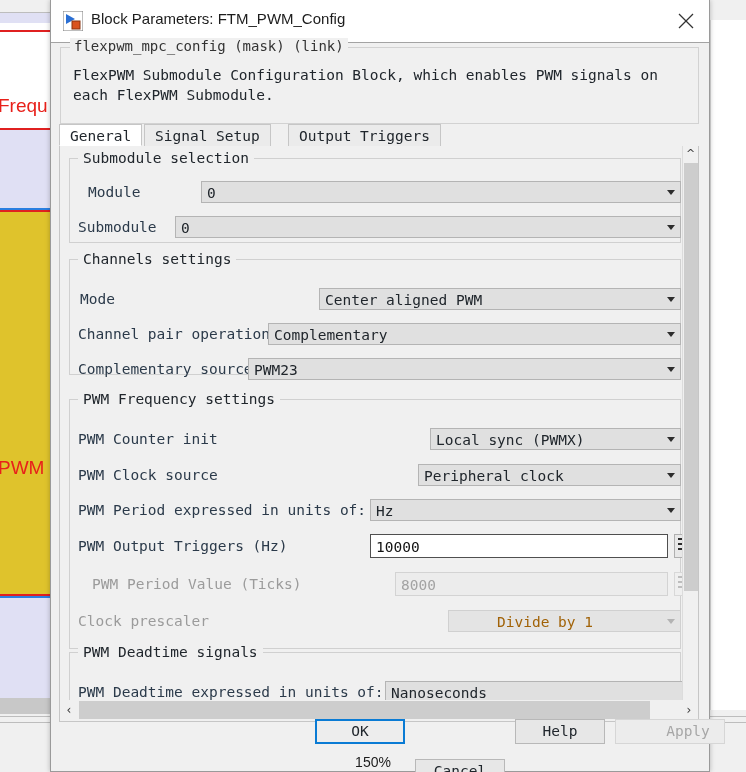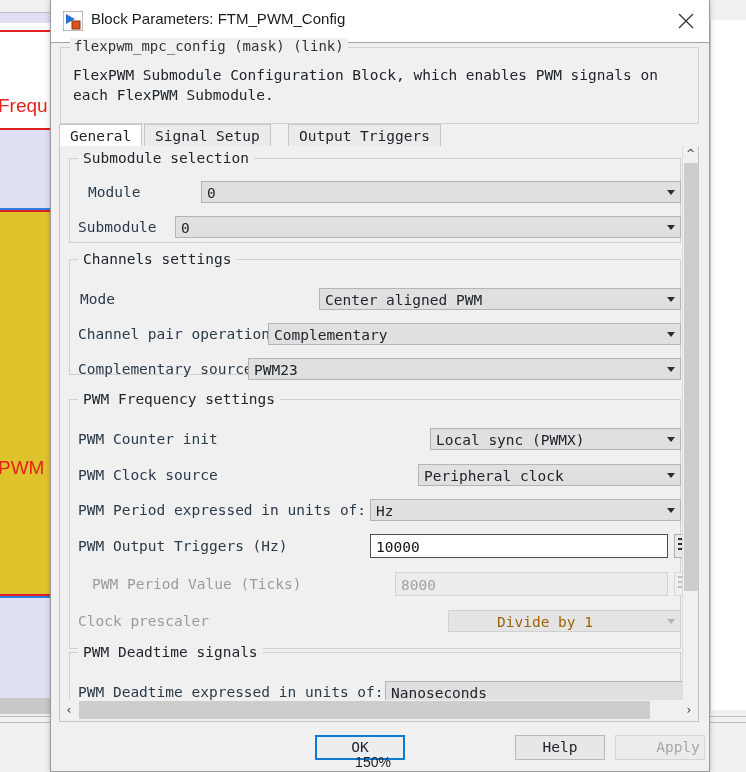--- a/index.html
+++ b/index.html
@@ -132,21 +132,21 @@
     position:absolute;left:8px;top:700px;width:calc(100% - 18px);height:22px;
     background:#f0f0f0;border:1px solid #c6c6c6;border-top:none;box-sizing:border-box;cursor:pointer;
   }
   #hsb .harrow{position:absolute;top:0;width:18px;height:20px;text-align:center;line-height:20px;
     font-family:"DejaVu Sans",sans-serif;font-size:12px;color:#3a3a3a;}
   #hsb .hl{left:0;}
   #hsb .hr{right:0;}
   #hsb .hthumb{position:absolute;left:19px;top:1px;height:18px;width:571px;background:#cdcdcd;}
 
   
-  #footer{position:absolute;left:0;bottom:0;width:100%;height:48px;}
+  #footer{position:absolute;left:0;bottom:16px;width:100%;height:48px;}
   .btn{
     position:absolute;top:12px;height:25px;background:#e7e7e7;border:1px solid #b8b8b8;
     box-sizing:border-box;text-align:center;font-size:14.5px;color:#20262c;
     line-height:23px;cursor:pointer;
   }
   .btn.default{border:2px solid #0a7bd4;background:#ededed;line-height:21px;}
   .btn.dis{color:#a6a6a6;background:#ececec;border-color:#d6d6d6;}
 
   #zoomlbl{
     position:absolute;left:0;bottom:2px;width:746px;text-align:center;
@@ -309,17 +309,17 @@
   <div id="hsb">
     <div class="harrow hl">‹</div>
     <div class="hthumb"></div>
     <div class="harrow hr">›</div>
   </div>
 
   <div id="footer">
     <div class="btn default" style="left:264px;width:90px;">OK</div>
     <div class="btn" style="left:364px;width:90px;margin-top:40px;">Cancel</div>
     <div class="btn" style="left:464px;width:90px;">Help</div>
-    <div class="btn dis" style="left:564px;width:90px;padding-left:36px;">Apply</div>
+    <div class="btn dis" style="left:564px;width:110px;padding-left:36px;">Apply</div>
   </div>
 </div>
 
 <div id="zoomlbl">150%</div>
 
 </body></html>

